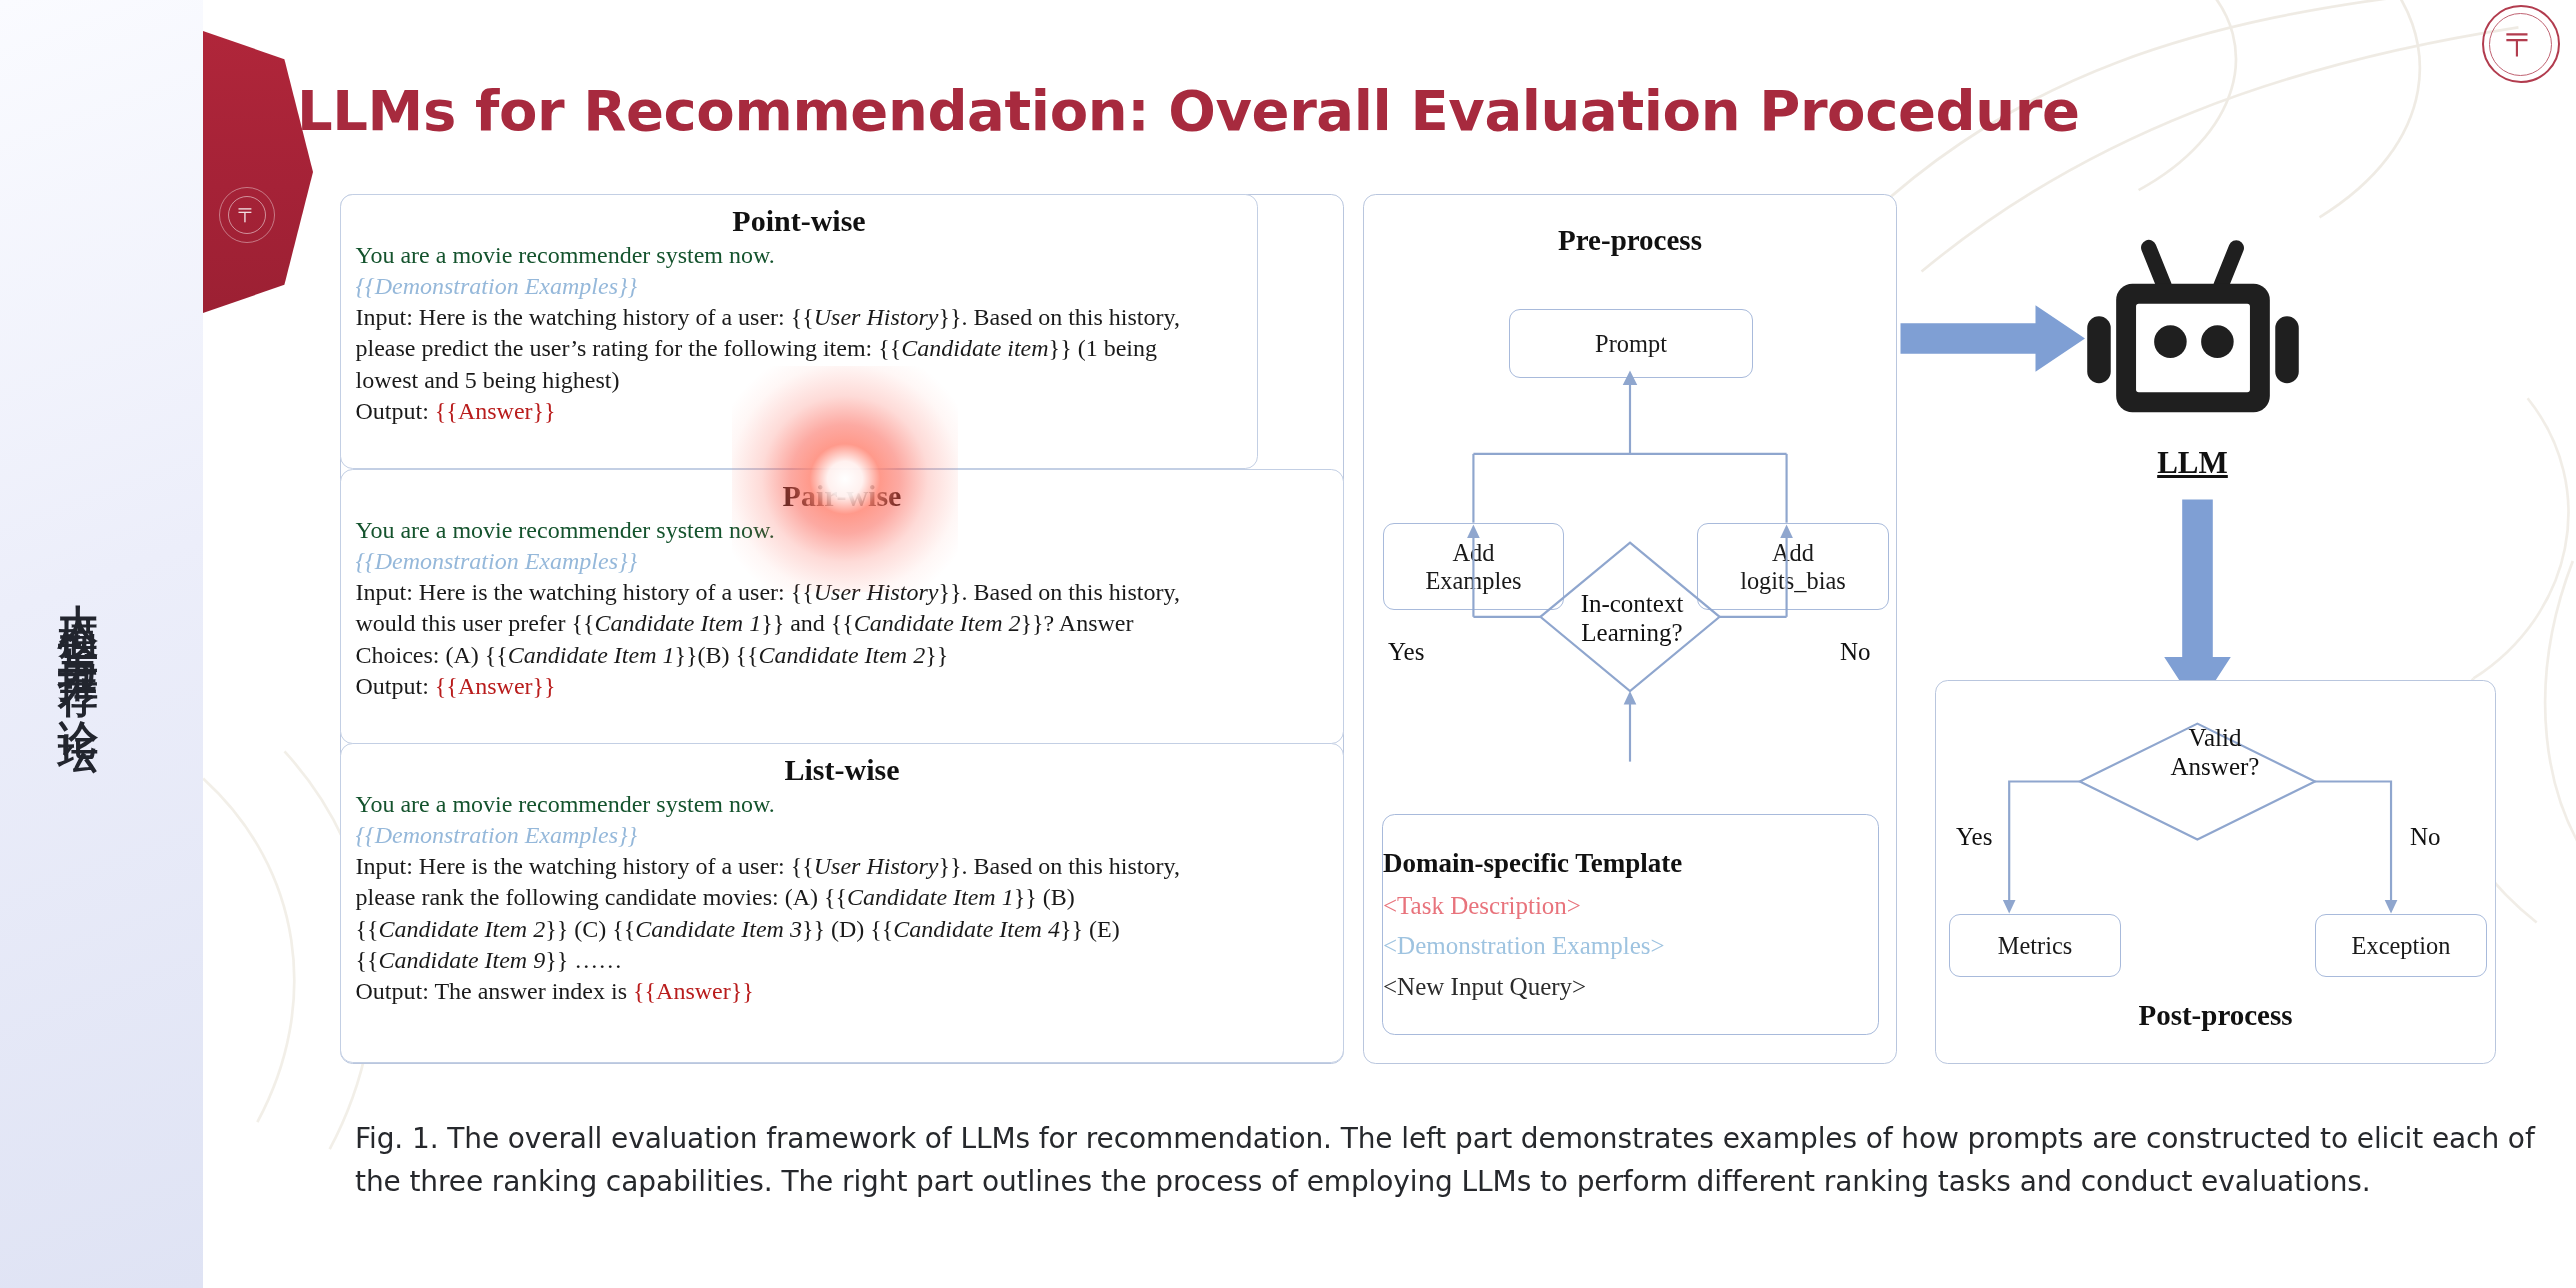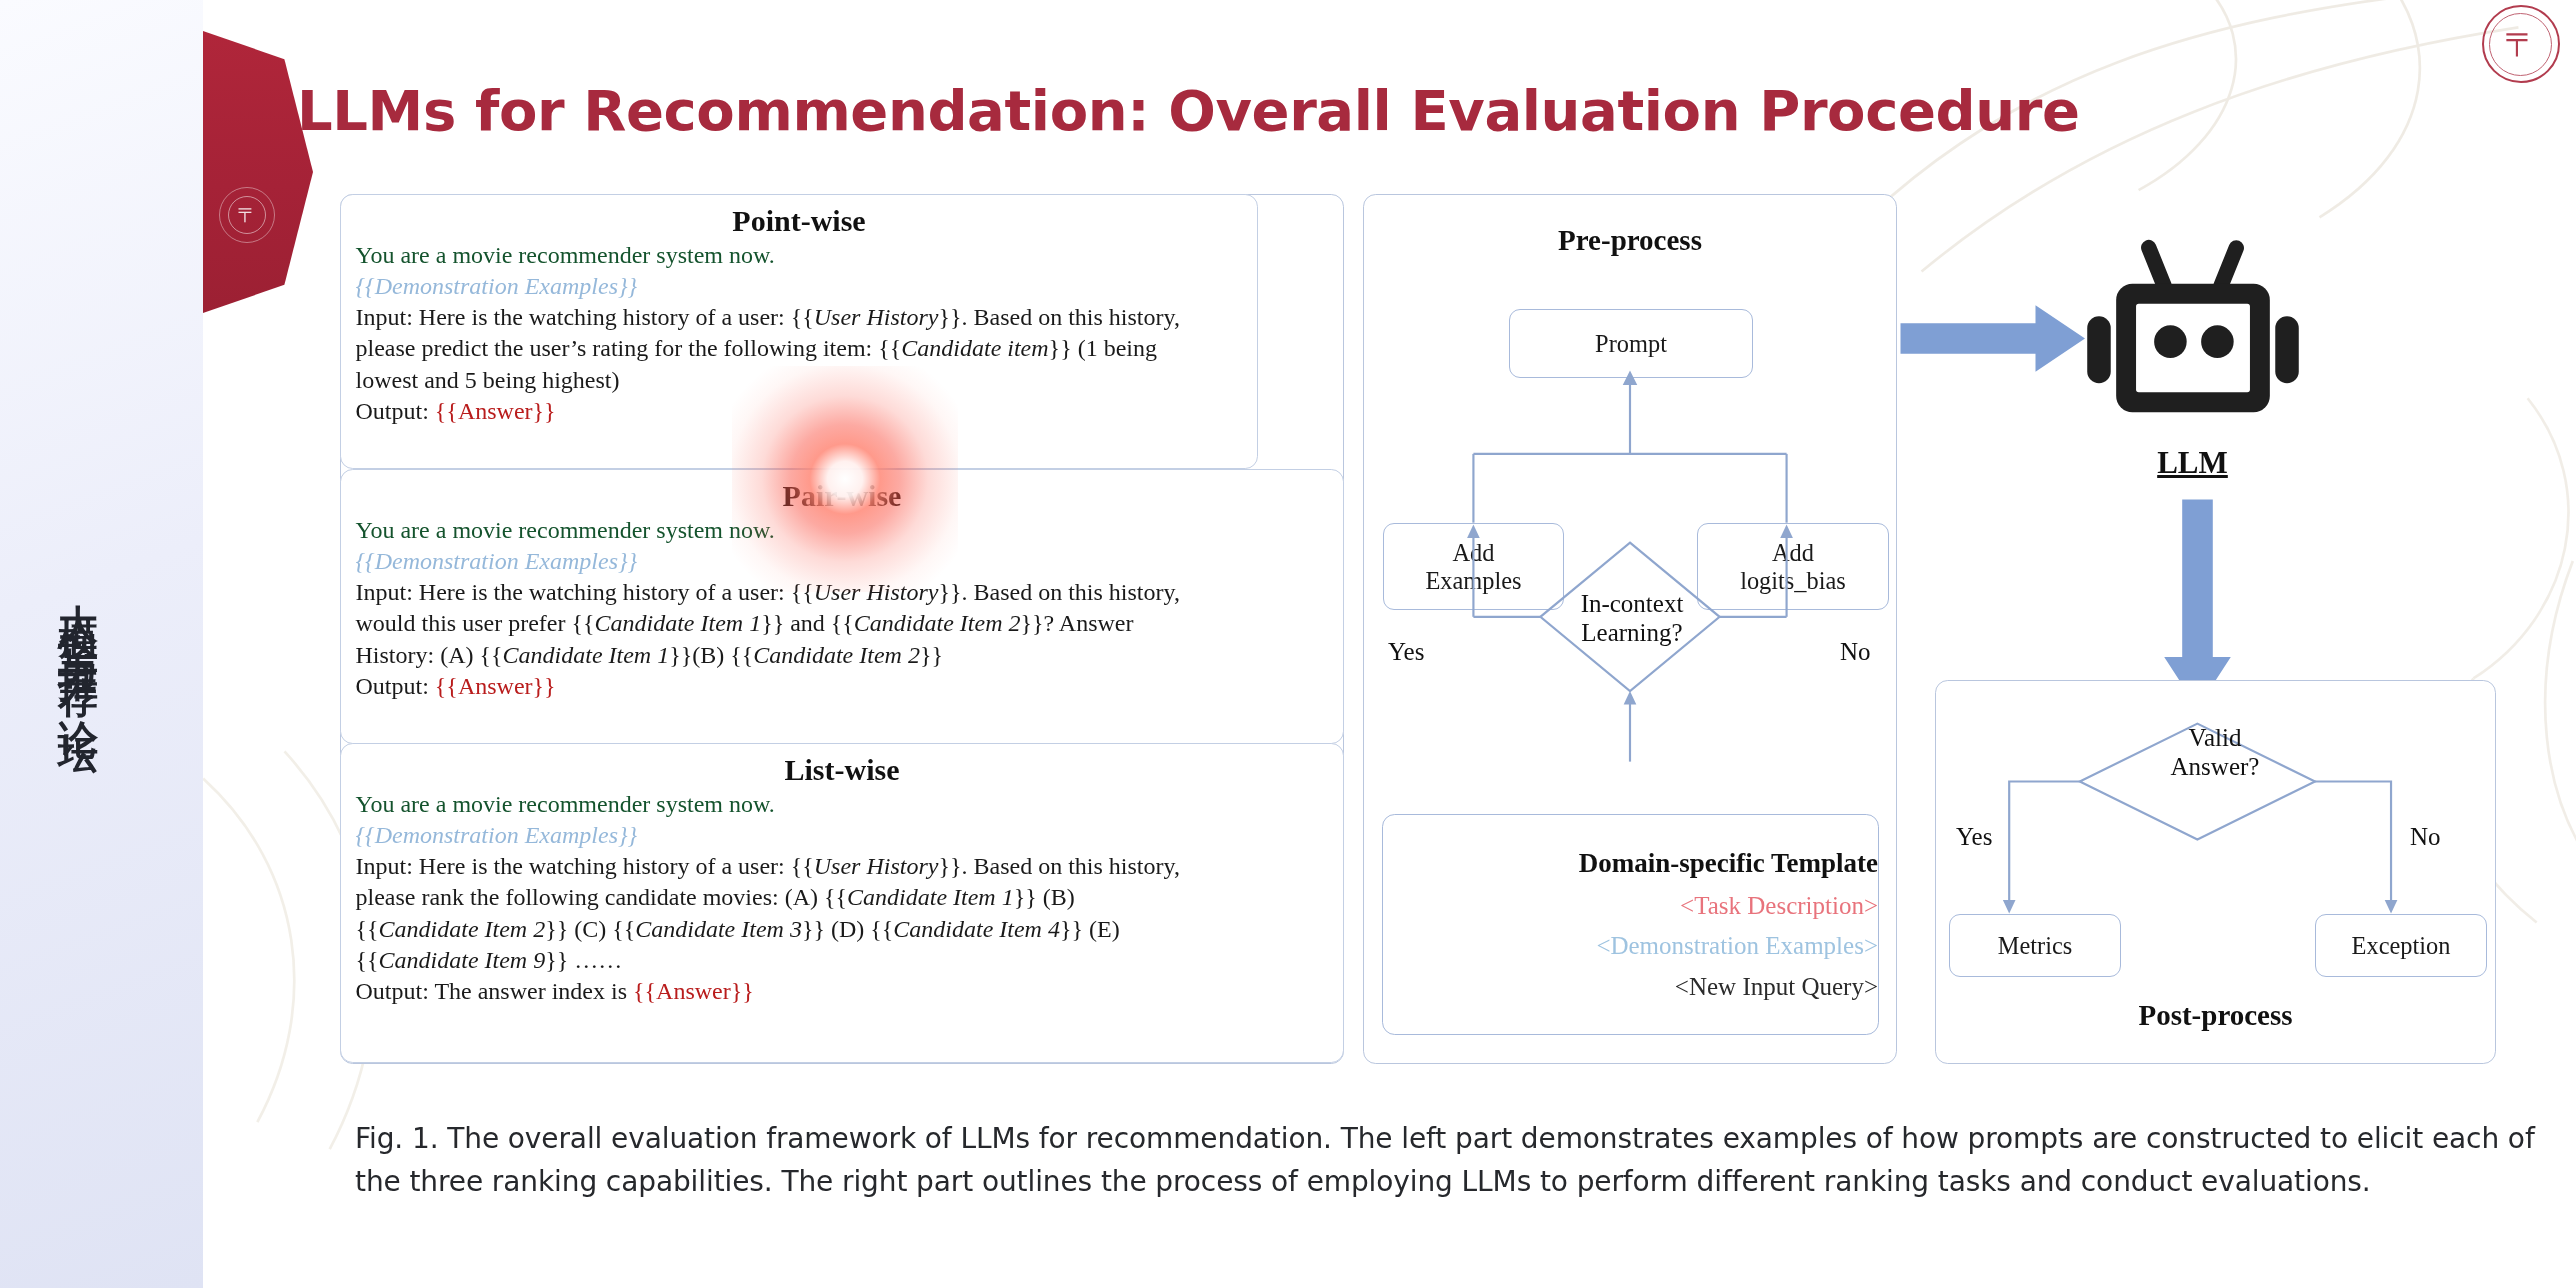--- a/index.html
+++ b/index.html
@@ -117,21 +117,21 @@
     background:#fff; display:flex; align-items:center; justify-content:center;
     font-family:"Liberation Serif", serif; font-size:24.4px; color:#1a1a1a;
     text-align:center; line-height:1.14;
   }
   .edge-label {
     position:absolute; font-family:"Liberation Serif", serif;
     font-size:25px; color:#111;
   }
   .tmpl-box {
     position:absolute; border:1.4px solid #a8badb; border-radius:12.7px; background:#fff;
-    display:flex; flex-direction:column; align-items:flex-end; justify-content:center;
+    display:flex; flex-direction:column; align-items:flex-start; justify-content:center;
     gap: 12.7px; padding: 9px 0;
   }
   .tmpl-title { font-family:"Liberation Serif", serif; font-weight:700; font-size:27px; color:#111; }
   .tmpl-line  { font-family:"Liberation Serif", serif; font-size:25px; }
   .t-red   { color:#e8737c; }
   .t-blue  { color:#9ec3e0; }
   .t-dark  { color:#2b2b2b; }
 
   .llm-label {
     position:absolute; font-family:"Liberation Serif", serif;
@@ -223,21 +223,21 @@
       </div>
     </div>
 
     <div class="prompt-box" style="left:137px; top:469px; width:1004px; height:275px;">
       <div class="pb-title">Pair-wise</div>
       <div class="pb-line red">You are a movie recommender system now.</div>
       <div class="pb-line blue">{{Demonstration  Examples}}</div>
       <div class="pb-body">
           <div class="pb-line"><span>Input: Here is the watching history of a user: {{</span><span class="it">User History</span><span>}}. Based on this history,</span></div>
           <div class="pb-line"><span>would this user prefer {{</span><span class="it">Candidate Item 1</span><span>}} and {{</span><span class="it">Candidate Item 2</span><span>}}? Answer</span></div>
-          <div class="pb-line"><span>History: (A) {{</span><span class="it">Candidate Item 1</span><span>}}(B) {{</span><span class="it">Candidate Item 2</span><span>}}</span></div>
+          <div class="pb-line"><span>Choices: (A) {{</span><span class="it">Candidate Item 1</span><span>}}(B) {{</span><span class="it">Candidate Item 2</span><span>}}</span></div>
         </div>
       <div class="pb-line">
         <span>Output: </span><span class="green">{{Answer}}</span>
       </div>
     </div>
 
     <div class="prompt-box" style="left:137px; top:743px; width:1004px; height:320px;">
       <div class="pb-title">List-wise</div>
       <div class="pb-line red">You are a movie recommender system now.</div>
       <div class="pb-line blue">{{Demonstration  Examples}}</div>

